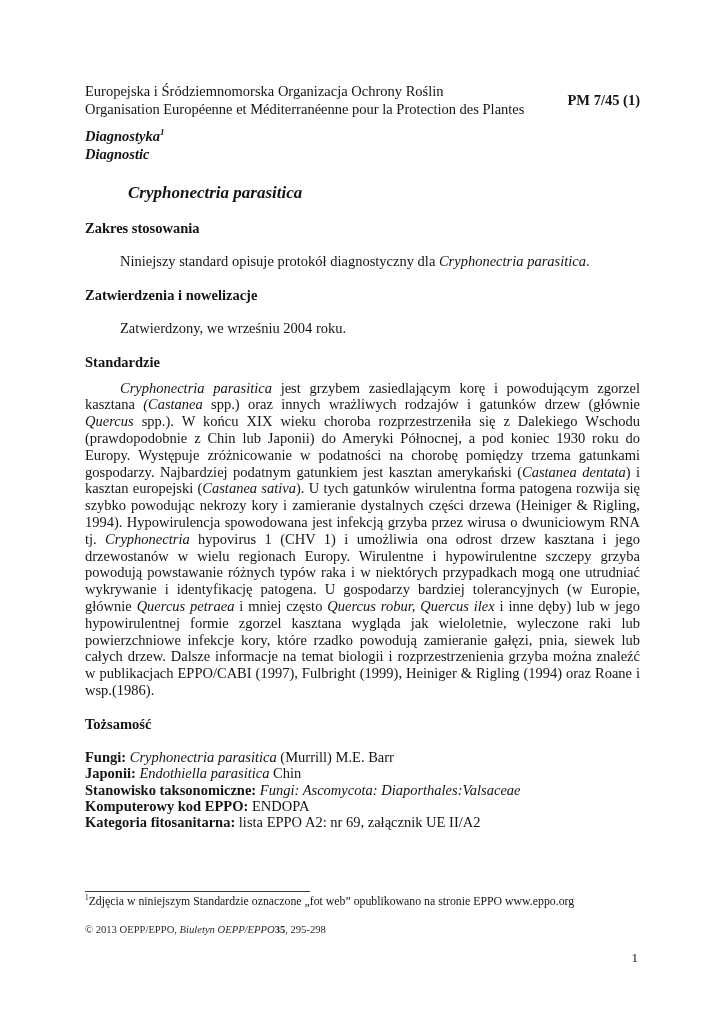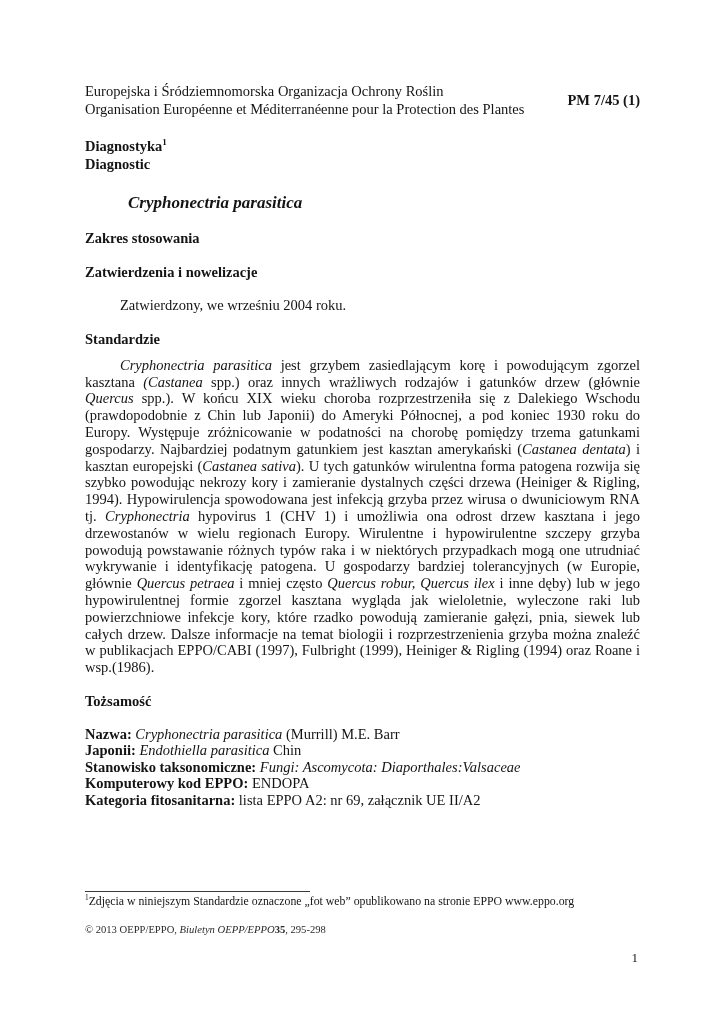--- a/index.html
+++ b/index.html
@@ -34,23 +34,24 @@
   .org-lines {
     line-height: 18px;
     max-width: 452px;
   }
   .doc-number {
     font-weight: bold;
     white-space: nowrap;
     padding-left: 16px;
   }
   .doc-type {
-    margin-top: 19px;
+    margin-top: 9px;
     font-weight: bold;
     line-height: 18px;
+    font-style: italic;
   }
   .title {
     margin: 19px 0 0 43px;
     font-size: 17px;
     font-weight: bold;
     font-style: italic;
     line-height: 21px;
   }
   h2 {
     margin: 17px 0 0 0;
@@ -116,36 +117,37 @@
 
   <div class="doc-type">
     <div><span class="b">Diagnostyka</span><sup class="b">1</sup></div>
     <div>Diagnostic</div>
   </div>
 
   <h1 class="title">Cryphonectria parasitica</h1>
 
   <section>
     <h2>Zakres stosowania</h2>
+    <p class="indent"><span>Niniejszy standard opisuje protokół diagnostyczny dla </span><span class="i">Cryphonectria parasitica</span><span>.</span></p>
   </section>
 
   <section>
     <h2>Zatwierdzenia i nowelizacje</h2>
     <p class="indent">Zatwierdzony, we wrześniu 2004 roku.</p>
   </section>
 
   <section>
     <h2>Standardzie</h2>
     <p class="indent just"><span class="i">Cryphonectria parasitica</span><span> jest grzybem zasiedlającym korę i powodującym zgorzel kasztana </span><span class="i">(Castanea</span><span> spp.) oraz innych wrażliwych rodzajów i gatunków drzew (głównie </span><span class="i">Quercus</span><span> spp.). W końcu XIX wieku choroba rozprzestrzeniła się z Dalekiego Wschodu (prawdopodobnie z Chin lub Japonii) do Ameryki Północnej, a pod koniec 1930 roku do Europy. Występuje zróżnicowanie w podatności na chorobę pomiędzy trzema gatunkami gospodarzy. Najbardziej podatnym gatunkiem jest kasztan amerykański (</span><span class="i">Castanea dentata</span><span>) i kasztan europejski (</span><span class="i">Castanea sativa</span><span>). U tych gatunków wirulentna forma patogena rozwija się szybko powodując nekrozy kory i zamieranie dystalnych części drzewa (Heiniger &amp; Rigling, 1994). Hypowirulencja spowodowana jest infekcją grzyba przez wirusa o dwuniciowym RNA tj. </span><span class="i">Cryphonectria</span><span> hypovirus 1 (CHV 1) i umożliwia ona odrost drzew kasztana i jego drzewostanów w wielu regionach Europy. Wirulentne i hypowirulentne szczepy grzyba powodują powstawanie różnych typów raka i w niektórych przypadkach mogą one utrudniać wykrywanie i identyfikację patogena. U gospodarzy bardziej tolerancyjnych (w Europie, głównie </span><span class="i">Quercus petraea</span><span> i mniej często </span><span class="i">Quercus robur, Quercus ilex</span><span> i inne dęby) lub w jego hypowirulentnej formie zgorzel kasztana wygląda jak wieloletnie, wyleczone raki lub powierzchniowe infekcje kory, które rzadko powodują zamieranie gałęzi, pnia, siewek lub całych drzew. Dalsze informacje na temat biologii i rozprzestrzenienia grzyba można znaleźć w publikacjach EPPO/CABI (1997), Fulbright (1999), Heiniger &amp; Rigling (1994) oraz Roane i wsp.(1986).</span></p>
   </section>
 
   <section>
     <h2>Tożsamość</h2>
     <div class="identity">
-      <div class="id-row"><span class="b">Nazwa: </span><span class="i">Cryphonectria parasitica </span><span>(Murrill) M.E. Barr</span></div>
+      <div class="id-row"><span class="b">Fungi: </span><span class="i">Cryphonectria parasitica </span><span>(Murrill) M.E. Barr</span></div>
       <div class="id-row"><span class="b">Japonii: </span><span class="i">Endothiella parasitica </span><span>Chin</span></div>
       <div class="id-row"><span class="b">Stanowisko taksonomiczne: </span><span class="i">Fungi: Ascomycota: Diaporthales:Valsaceae</span></div>
       <div class="id-row"><span class="b">Komputerowy kod EPPO: </span><span>ENDOPA</span></div>
       <div class="id-row"><span class="b">Kategoria fitosanitarna: </span><span>lista EPPO A2: nr 69, załącznik UE II/A2</span></div>
     </div>
   </section>
 
   <footer class="doc-footer">
     <div class="footnote-rule"></div>
     <p class="footnote"><sup>1</sup><span>Zdjęcia w niniejszym Standardzie oznaczone „fot web” opublikowano na stronie EPPO www.eppo.org</span></p>

